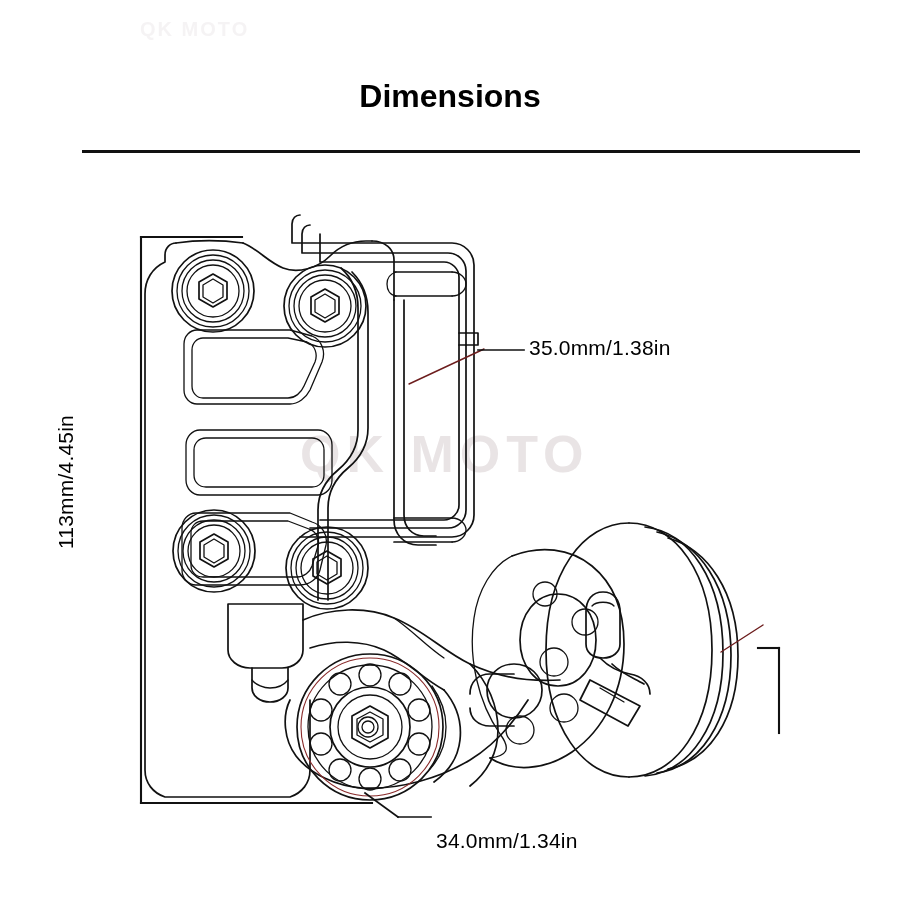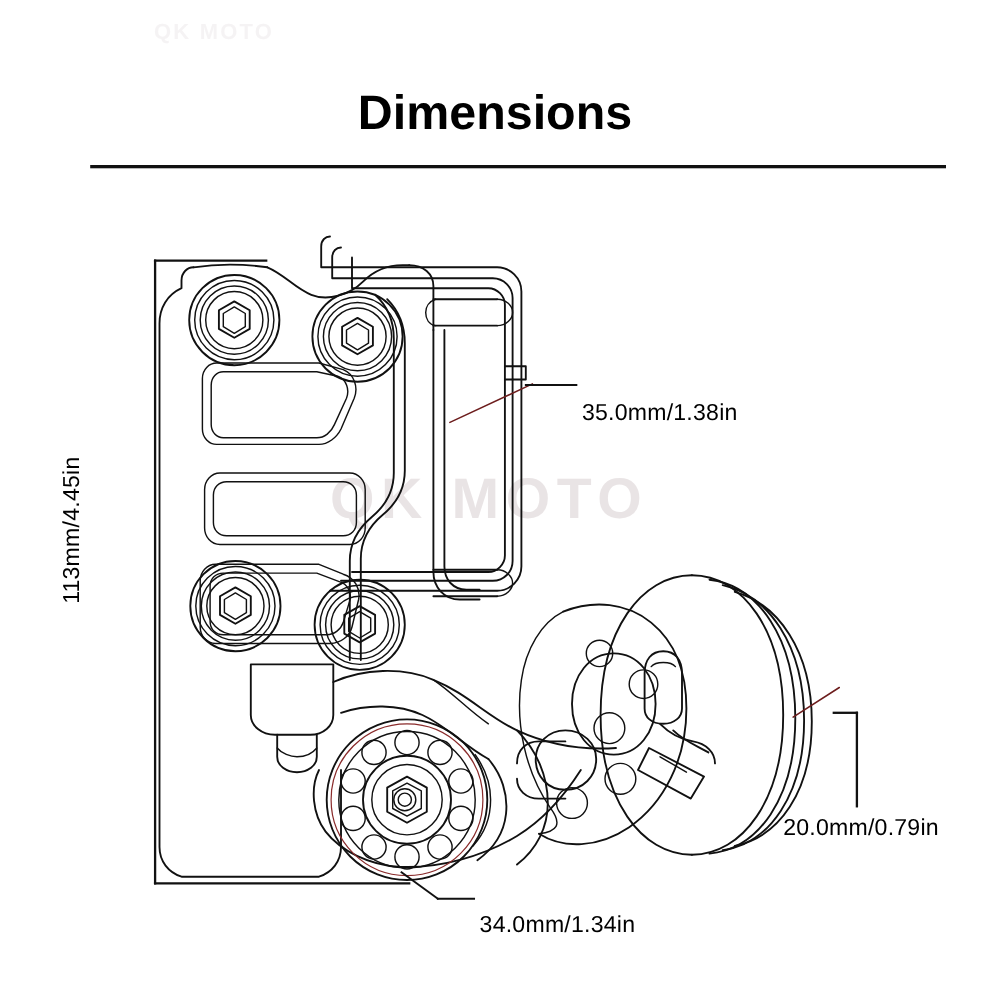--- a/index.html
+++ b/index.html
@@ -12,21 +12,21 @@
     position:relative;
   }
   #page{position:relative;width:900px;height:900px;background:#fff;}
 
   
   .title{
     position:absolute;
     left:0; top:80px;
     width:900px;
     text-align:center;
-    font-size:44px;
+    font-size:32px;
     font-weight:bold;
     letter-spacing:0px;
     color:#000000;
     font-family:"Liberation Sans", sans-serif;
     line-height:1.05;
   }
   .title-rule{
     position:absolute;
     left:82px; top:150px;
     width:778px; height:0;
@@ -35,21 +35,21 @@
 
   
   .dim-label{
     position:absolute;
     color:#000000;
     font-family:"Liberation Sans", sans-serif;
     font-size:21px;
     white-space:nowrap;
     letter-spacing:0.2px;
   }
-  #label-35{ left:529px; top:364px; }
+  #label-35{ left:529px; top:336px; }
   #label-34{ left:436px; top:805px;margin-top:24px; }
   #label-20{ left:712px; top:741px; }
   #label-113{
     left:-34px; top:470px;
     width:200px;
     text-align:center;
     transform:rotate(-90deg);
     transform-origin:center center;
   }
 
@@ -365,15 +365,14 @@
       <path class="leader-red" d="M721,652 L763,625"></path>
       <path class="dimline" d="M758,648 L779,648"></path>
       <path class="dimline" d="M779,648 L779,733"></path>
     </g>
 
   </svg>
 
   <div class="dim-label" id="label-35">35.0mm/1.38in</div>
   <div class="dim-label" id="label-113">113mm/4.45in</div>
   <div class="dim-label" id="label-34">34.0mm/1.34in</div>
-  <div class="dim-label" id="label-20">20.0mm/0.79in</div>
 
 </div>
 
 </body></html>

